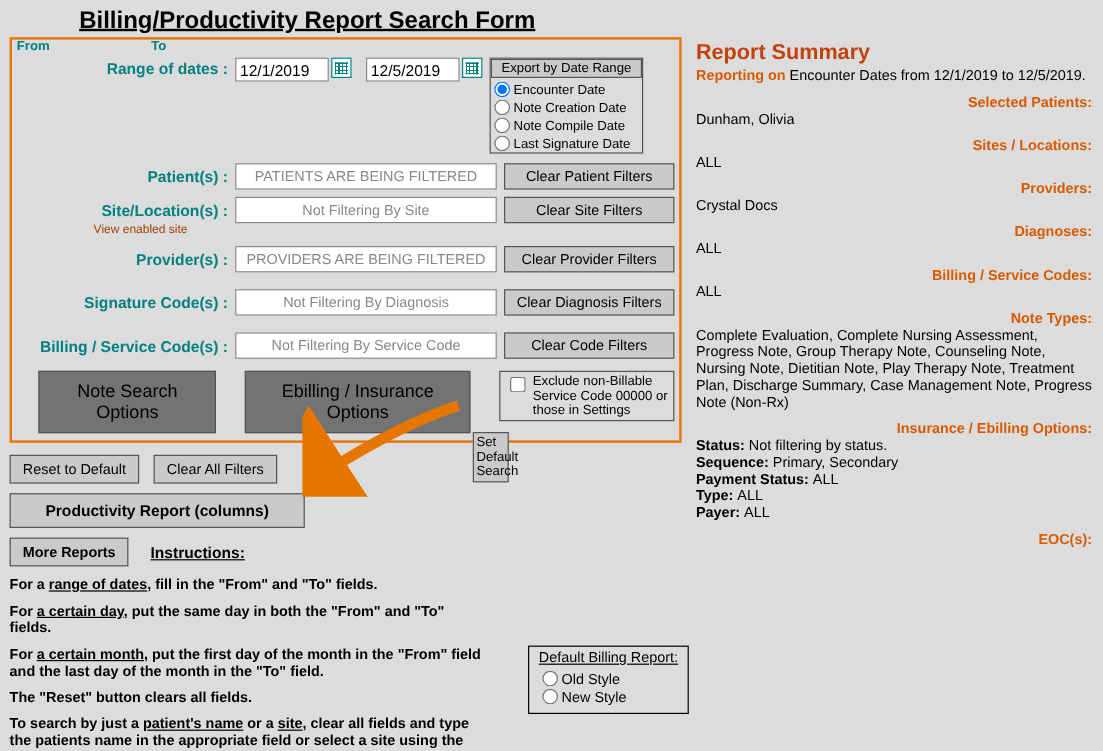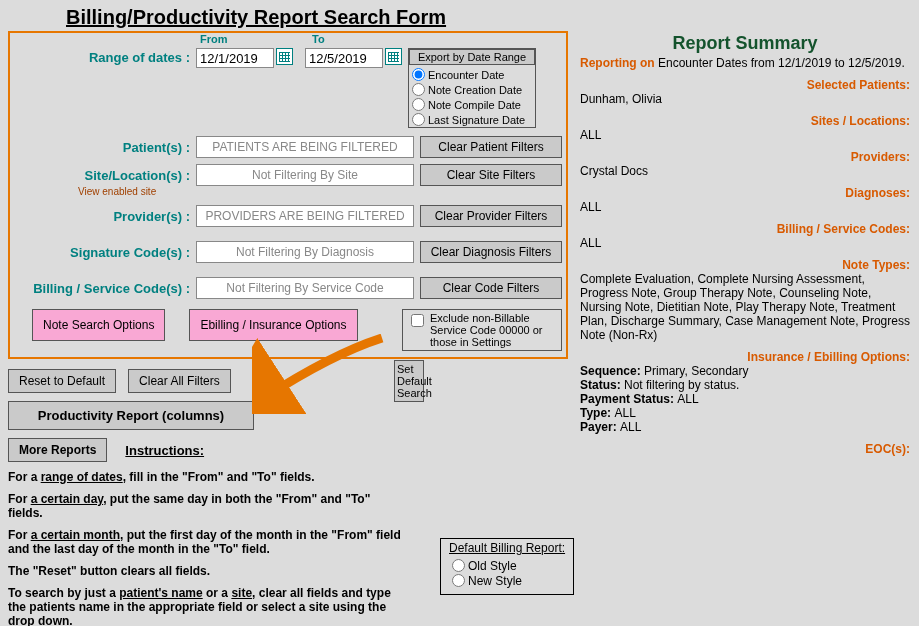--- a/index.html
+++ b/index.html
@@ -146,24 +146,24 @@
     margin-left: 64px;
     margin-top: 0;
   }
   .options-row {
     display: flex;
     align-items: flex-start;
     margin-top: 10px;
     gap: 24px;
   }
   .opt-btn {
-    background: #f9a8d4;
+    background: #737373;
     border: 1px solid #555;
     padding: 8px 10px;
-    font-size: 12px;
+    font-size: 15px;
     cursor: pointer;
   }
   .exclude-group {
     display: flex;
     align-items: flex-start;
     border: 1px solid #555;
     padding: 2px 4px;
     font-size: 11px;
     width: 160px;
     margin-left: auto;
@@ -239,25 +239,24 @@
   }
   
   .arrow-svg {
     position: absolute;
     left: 252px;
     top: 334px;
     pointer-events: none;
   }
   
   .summary-title {
-    color: #14532d;
+    color: #c2410c;
     font-size: 18px;
     font-weight: bold;
     margin-bottom: 2px;
-    text-align: center;
   }
   .sum-line { font-size: 12px; margin-bottom: 8px; }
   .sum-hdr {
     color: #d85a00;
     font-weight: bold;
     font-size: 12px;
     margin-top: 8px;
     text-align: right;
   }
   .sum-val { font-size: 12px; }
@@ -267,21 +266,21 @@
 <body>
 
 <div class="page left-wrap">
   <div class="title">Billing/Productivity Report Search Form</div>
   <div class="main">
 
     <div class="left">
 
       <div class="orange-box">
 
-        <div class="from-to-labels" style="margin-left:186px;">
+        <div class="from-to-labels" style="">
           <div class="ft-label" style="width:112px;">From</div>
           <div class="ft-label">To</div>
         </div>
         <div class="row">
           <div class="label" style="width:182px; padding-top:2px;">Range of dates :</div>
           <input class="date-input" value="12/1/2019" style="">
           <span class="cal-icon"></span>
           <span style="width:12px;"></span>
           <input class="date-input" value="12/5/2019" style="">
           <span class="cal-icon"></span>
@@ -384,22 +383,22 @@
       <div class="sum-hdr">Diagnoses:</div>
       <div class="sum-val">ALL</div>
 
       <div class="sum-hdr">Billing / Service Codes:</div>
       <div class="sum-val">ALL</div>
 
       <div class="sum-hdr">Note Types:</div>
       <div class="sum-val">Complete Evaluation, Complete Nursing Assessment, Progress Note, Group Therapy Note, Counseling Note, Nursing Note, Dietitian Note, Play Therapy Note, Treatment Plan, Discharge Summary, Case Management Note, Progress Note (Non-Rx)</div>
 
       <div class="sum-hdr">Insurance / Ebilling Options:</div>
+      <div class="sum-val"><b>Status: </b><span>Not filtering by status.</span></div>
       <div class="sum-val"><b>Sequence: </b><span>Primary, Secondary</span></div>
-      <div class="sum-val"><b>Status: </b><span>Not filtering by status.</span></div>
       <div class="sum-val"><b>Payment Status: </b><span>ALL</span></div>
       <div class="sum-val"><b>Type: </b><span>ALL</span></div>
       <div class="sum-val"><b>Payer: </b><span>ALL</span></div>
 
       <div class="sum-hdr">EOC(s):</div>
     </div>
   </div>
 
   <button class="set-default">
     <span>Set Default Search</span>

